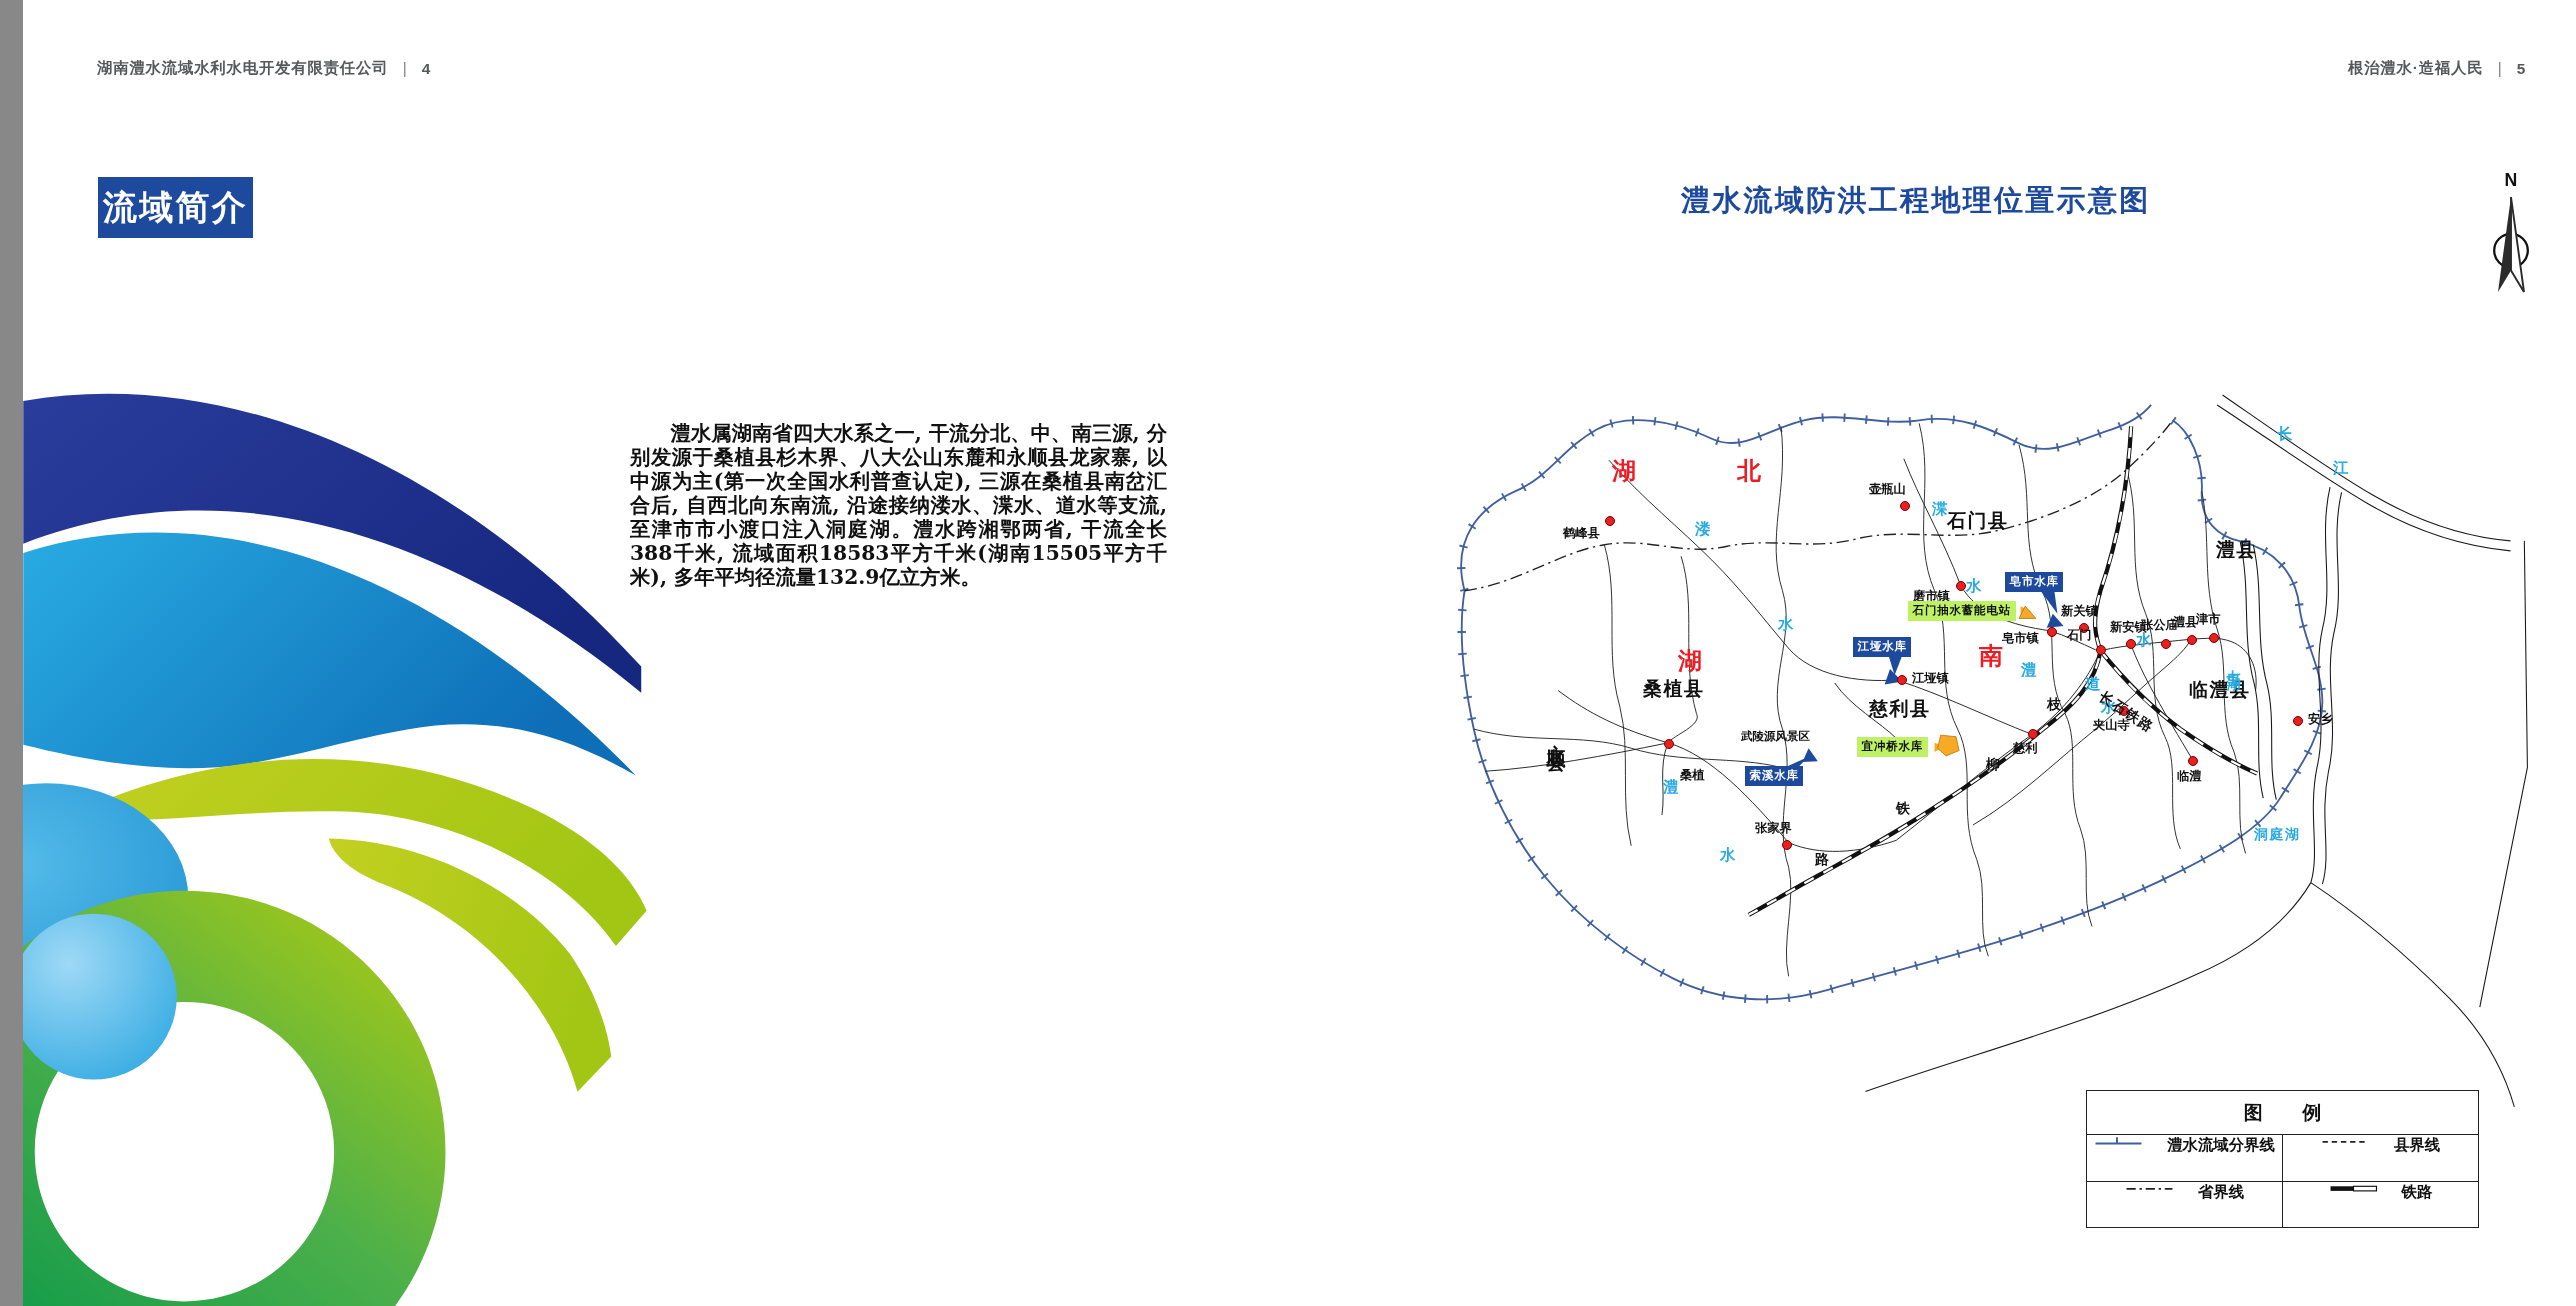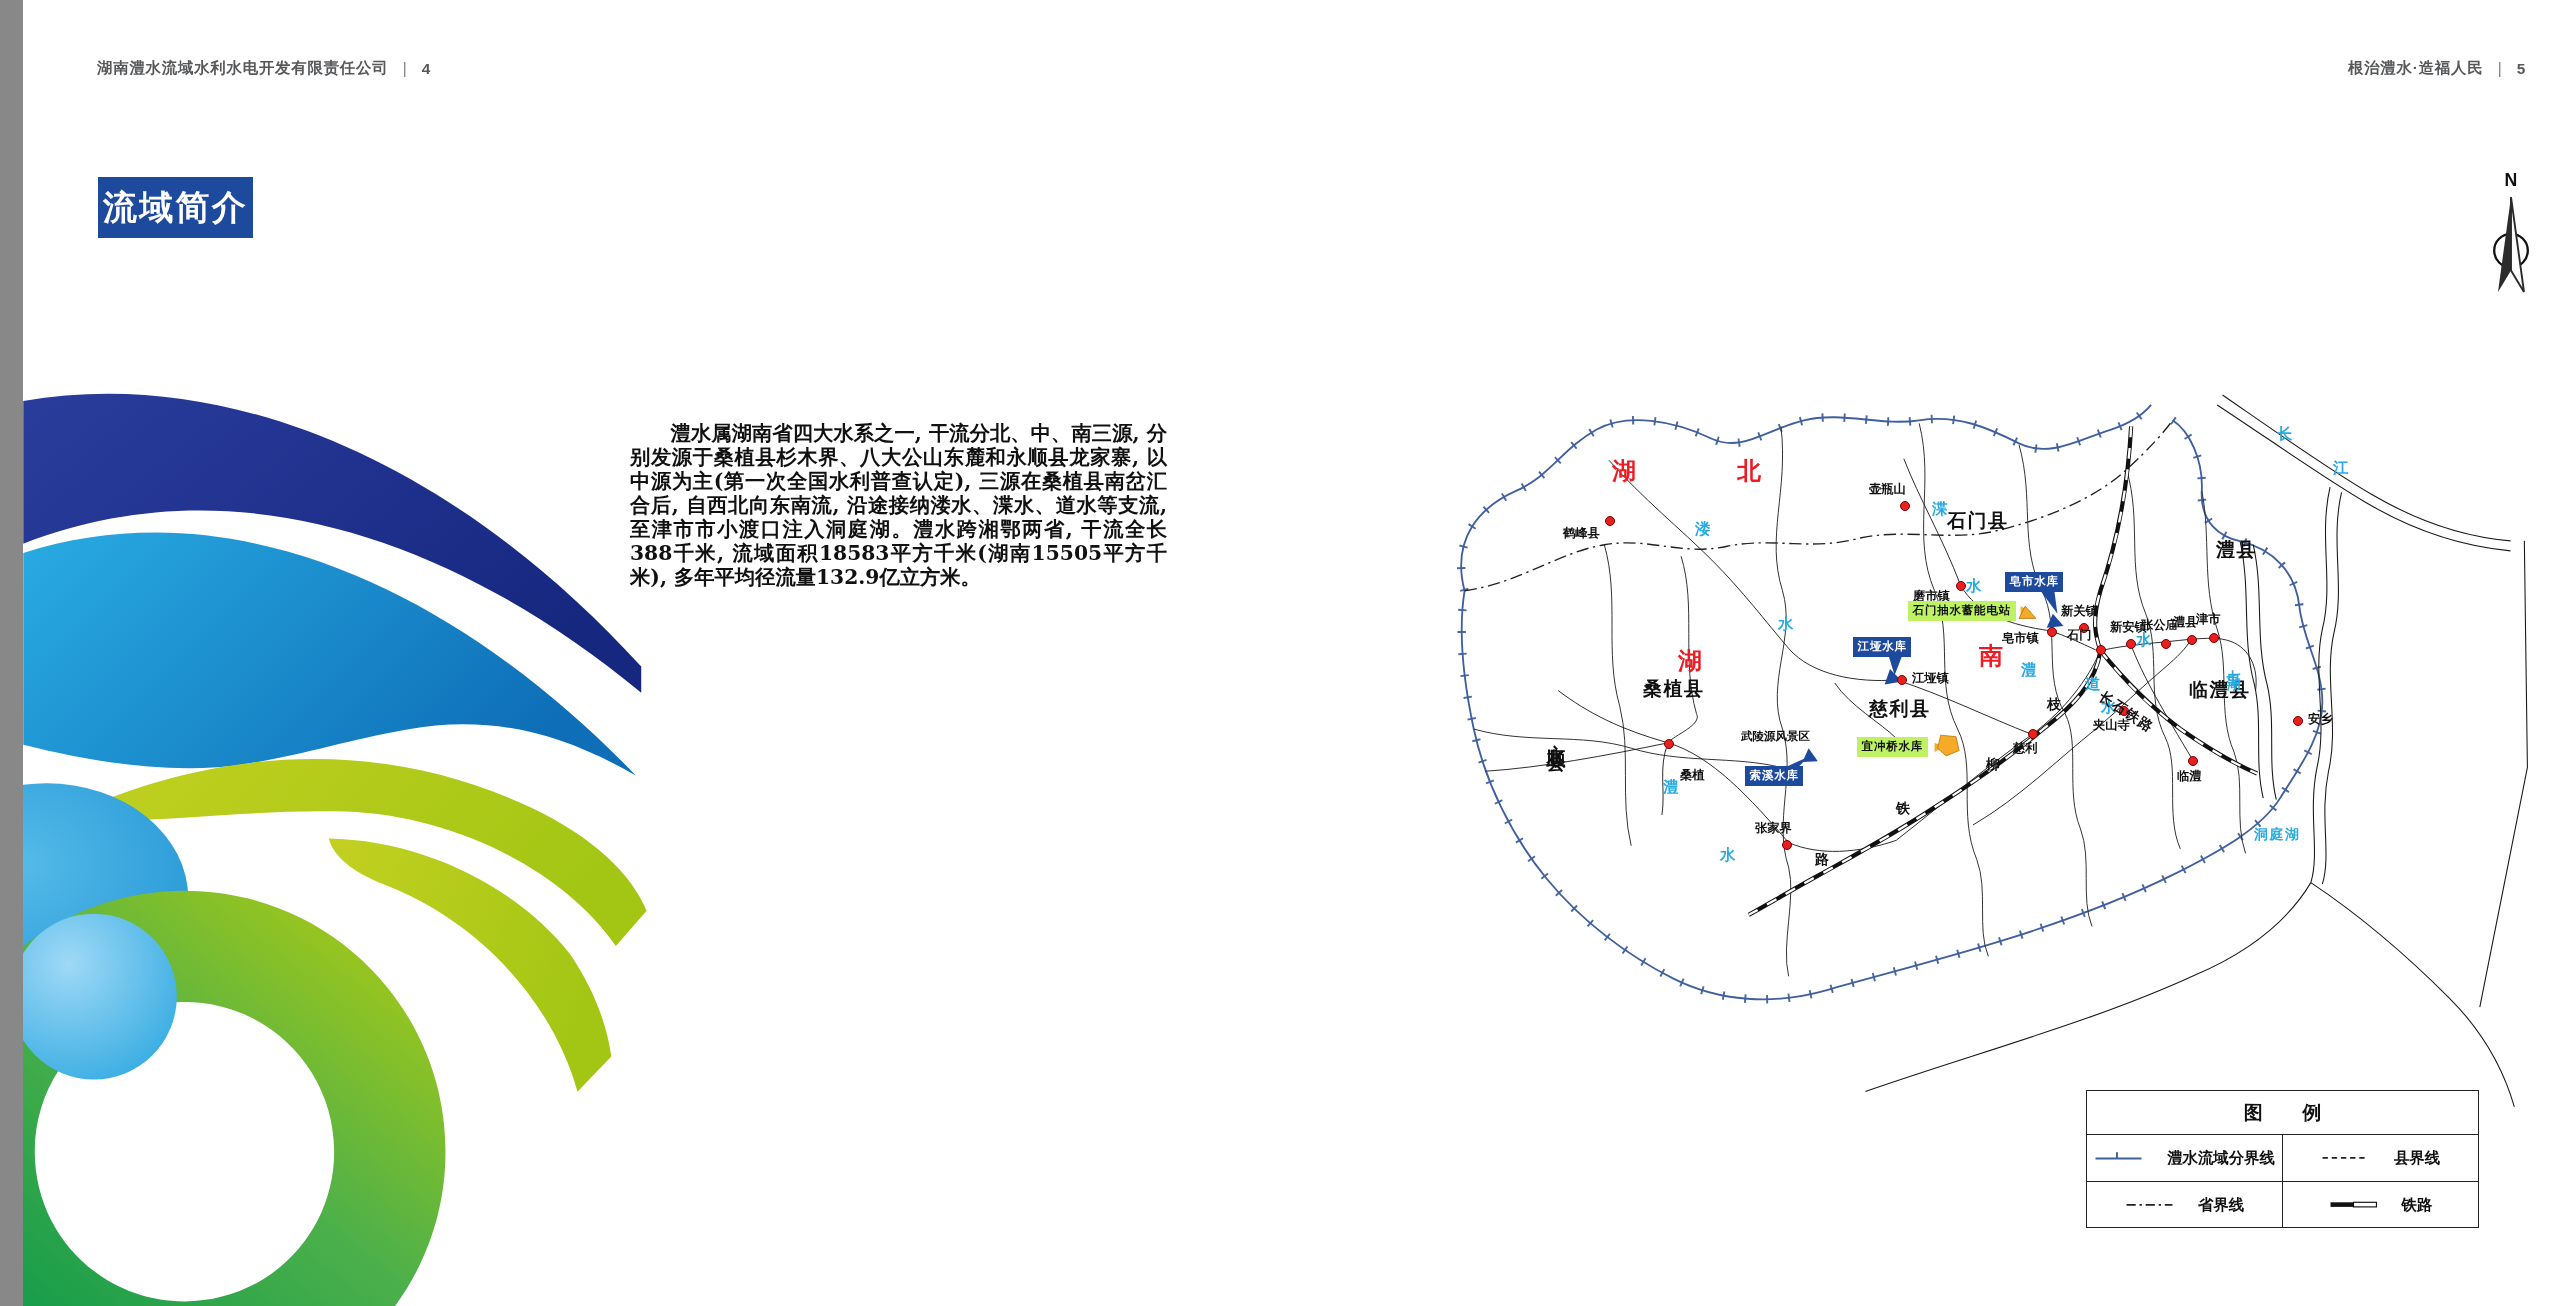--- a/index.html
+++ b/index.html
@@ -48,21 +48,21 @@
   .res-orange{background:#bef264;color:#111;font-size:11.5px;font-weight:bold;
     padding:2.3px 4.6px;letter-spacing:0.8px;}
   
   #legend{position:absolute;left:2063px;top:1090px;width:393px;height:138px;
     border:1.5px solid #222;box-sizing:border-box;background:#fff;}
   #legend .ltitle{height:43px;border-bottom:1.5px solid #222;display:flex;
     align-items:center;justify-content:center;font-size:19px;font-weight:bold;
     letter-spacing:17px;color:#111;text-indent:17px;}
   #legend .lrow{display:flex;height:46px;border-bottom:1.5px solid #222;}
   #legend .lrow:last-child{border-bottom:none;}
-  #legend .lcell{flex:1;display:flex;align-items:center;justify-content:center;gap:24px;}
+  #legend .lcell{flex:1;display:flex;justify-content:center;gap:24px;}
   #legend .lcell:first-child{border-right:1.5px solid #222;}
   #legend .llabel{font-size:15.4px;font-weight:bold;color:#111;}
   .sym{display:inline-block;}
 </style>
 </head>
 <body>
 <div id="canvas">
 
   <div class="pg-header" id="header-left">
     <span>湖南澧水流域水利水电开发有限责任公司</span>
@@ -121,20 +121,21 @@
     <path fill="url(#gYG)" d="M 398,622 C 520,624 642,684 712,772 C 742,816 760,862 766,906 L 722,952 C 692,842 600,732 470,682 C 430,666 404,646 398,622 Z"></path>
 
     <ellipse fill="url(#gDrop)" cx="30" cy="700" rx="185" ry="150"></ellipse>
 
     <path fill="url(#gGreen)" fill-rule="evenodd" d="M 210,690 C 398,690 550,842 550,1030 C 550,1218 398,1370 210,1370 C 22,1370 -130,1218 -130,1030 C -130,842 22,690 210,690 Z
          M 210,835 C 318,835 405,922 405,1030 C 405,1138 318,1225 210,1225 C 102,1225 15,1138 15,1030 C 15,922 102,835 210,835 Z"></path>
 
     <circle fill="url(#gBall)" cx="92" cy="828" r="108"></circle>
   </svg>
 
+  <div id="map-title">澧水流域防洪工程地理位置示意图</div>
 
   <div id="compass">
     <div class="n">N</div>
     <svg width="54" height="107" viewBox="0 0 70 140">
       <circle cx="35" cy="78" r="22" fill="none" stroke="#111" stroke-width="3"></circle>
       <polygon points="35,8 18,132 35,104" fill="#2b2b2b"></polygon>
       <polygon points="35,8 52,132 35,104" fill="#fff" stroke="#2b2b2b" stroke-width="2.5"></polygon>
     </svg>
   </div>
 

